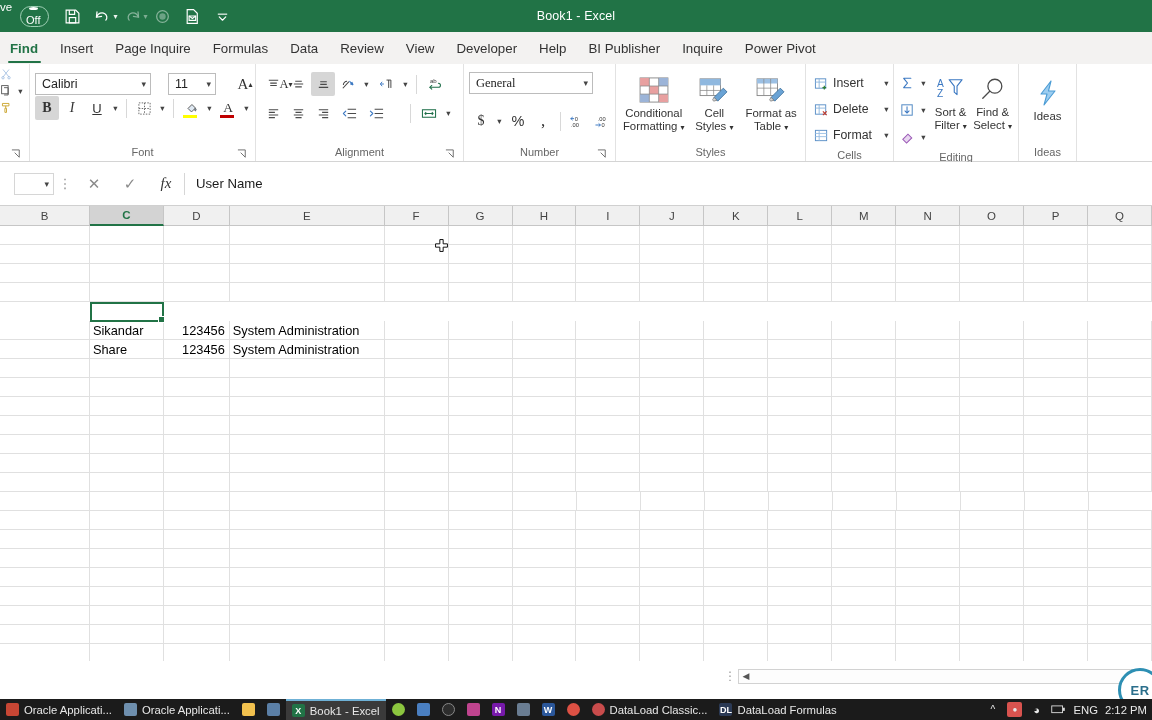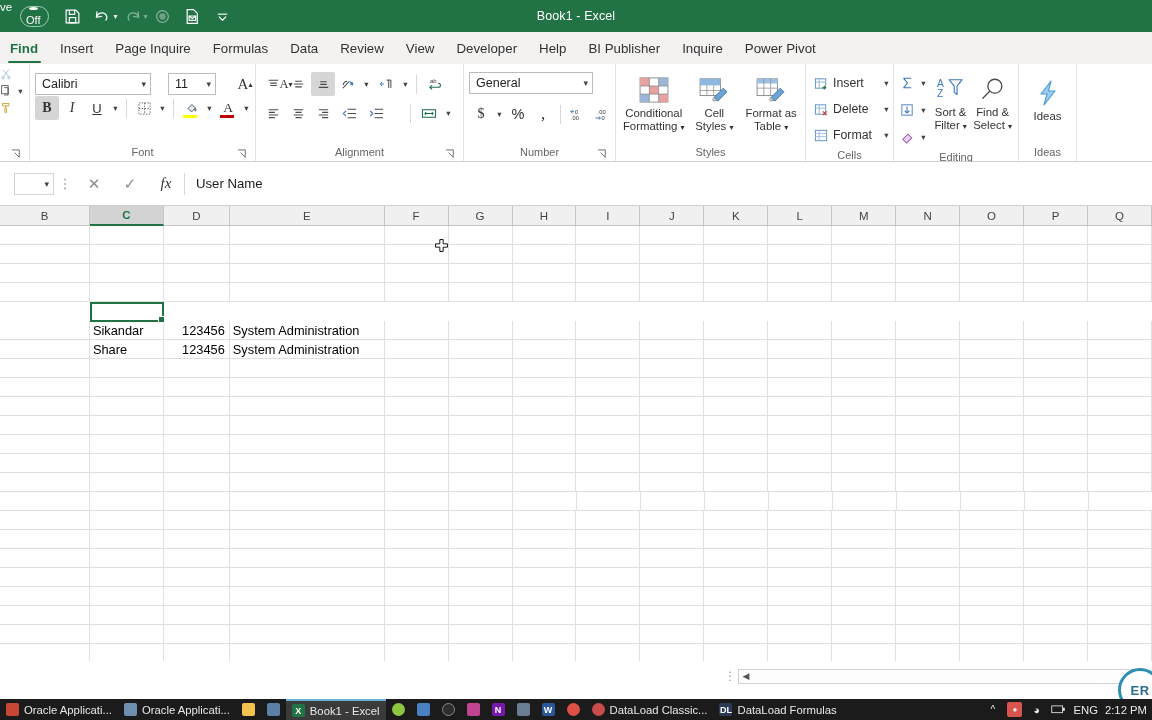--- a/index.html
+++ b/index.html
@@ -140,21 +140,21 @@
   .iconbtn.on { background: #d6d6d6; }
   .caret { font-size: 8.5px; color:#444; width:11px; text-align:center; }
   .fontrow2 { display: flex; align-items: center; gap: 1px; }
   .vsep { width:1px; height:19px; background:#d8d8d8; margin:0 4px; }
 
   
   .alignrow { display:flex; align-items:center; gap:1px; }
   .alignrow.r1 { margin-bottom: 5px; }
 
   
-  .numrow1 { margin-bottom: 8px; }
+  .numrow1 { margin-bottom: 15px; font-family: Liberation Serif, serif; }
   .numfmt { width: 124px; }
   .numrow2 { display:flex; align-items:center; gap:1px; }
 
   
   .bigbtn {
     width: 68px; display:flex; flex-direction:column; align-items:center;
     font-size: 11.4px; color:#333; line-height: 13px; text-align:center; padding-top:2px;
   }
   .bigbtn .bicon { height: 34px; display:flex; align-items:center; justify-content:center; }
   .bigbtn .blab { display:block; }

